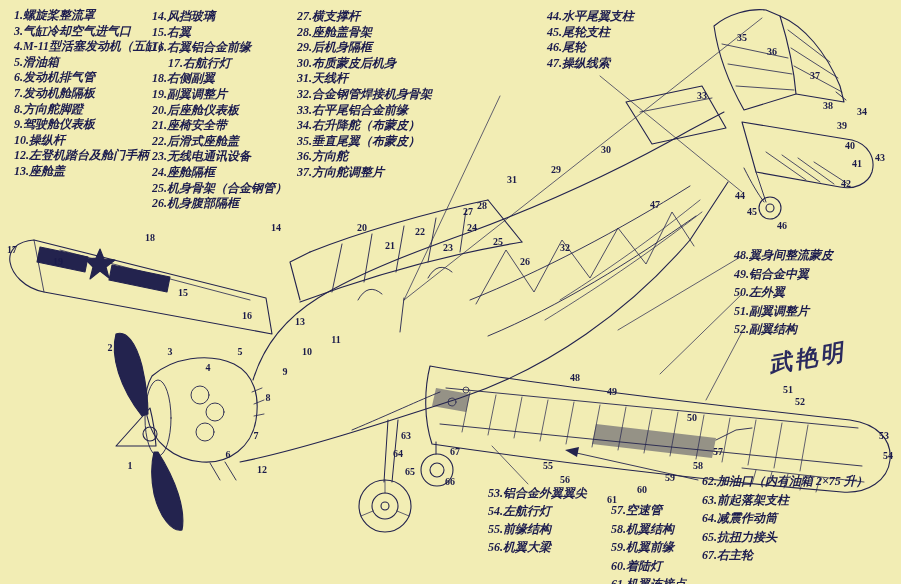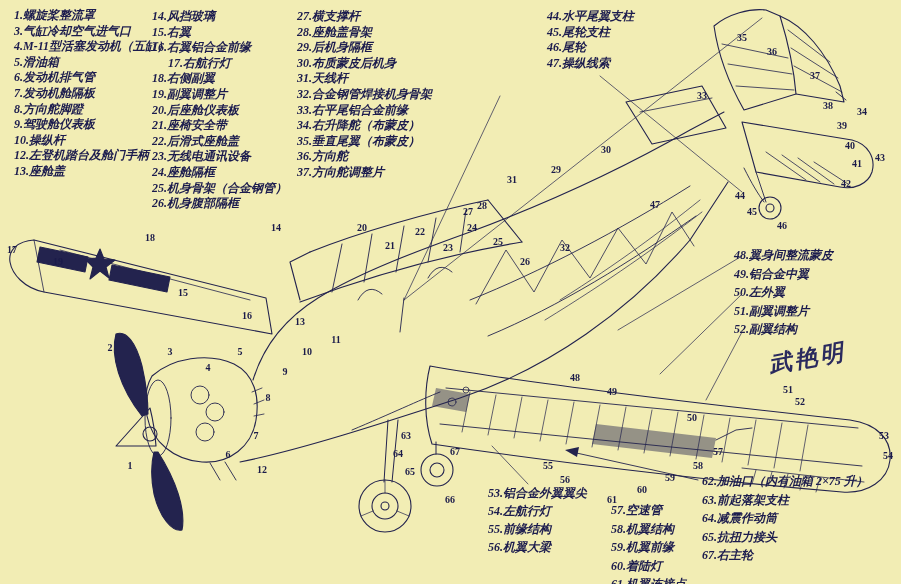--- a/index.html
+++ b/index.html
@@ -213,21 +213,21 @@
       <span class="marker" style="left: 548px; top: 466px;">55</span>
       <span class="marker" style="left: 565px; top: 480px;">56</span>
       <span class="marker" style="left: 718px; top: 452px;">57</span>
       <span class="marker" style="left: 698px; top: 466px;">58</span>
       <span class="marker" style="left: 670px; top: 478px;">59</span>
       <span class="marker" style="left: 642px; top: 490px;">60</span>
       <span class="marker" style="left: 612px; top: 500px;">61</span>
       <span class="marker" style="left: 406px; top: 436px;">63</span>
       <span class="marker" style="left: 398px; top: 454px;">64</span>
       <span class="marker" style="left: 410px; top: 472px;">65</span>
-      <span class="marker" style="left: 432px; top: 500px; padding-left: 36px;">66</span>
+      <span class="marker" style="left: 432px; top: 482px; padding-left: 36px;">66</span>
       <span class="marker" style="left: 455px; top: 452px;">67</span>
     </div>
 
   <div class="plist col1">
       <div class="part-line">1.螺旋桨整流罩</div>
       <div class="part-line">3.气缸冷却空气进气口</div>
       <div class="part-line">4.M-11型活塞发动机（五缸）</div>
       <div class="part-line">5.滑油箱</div>
       <div class="part-line">6.发动机排气管</div>
       <div class="part-line">7.发动机舱隔板</div>

